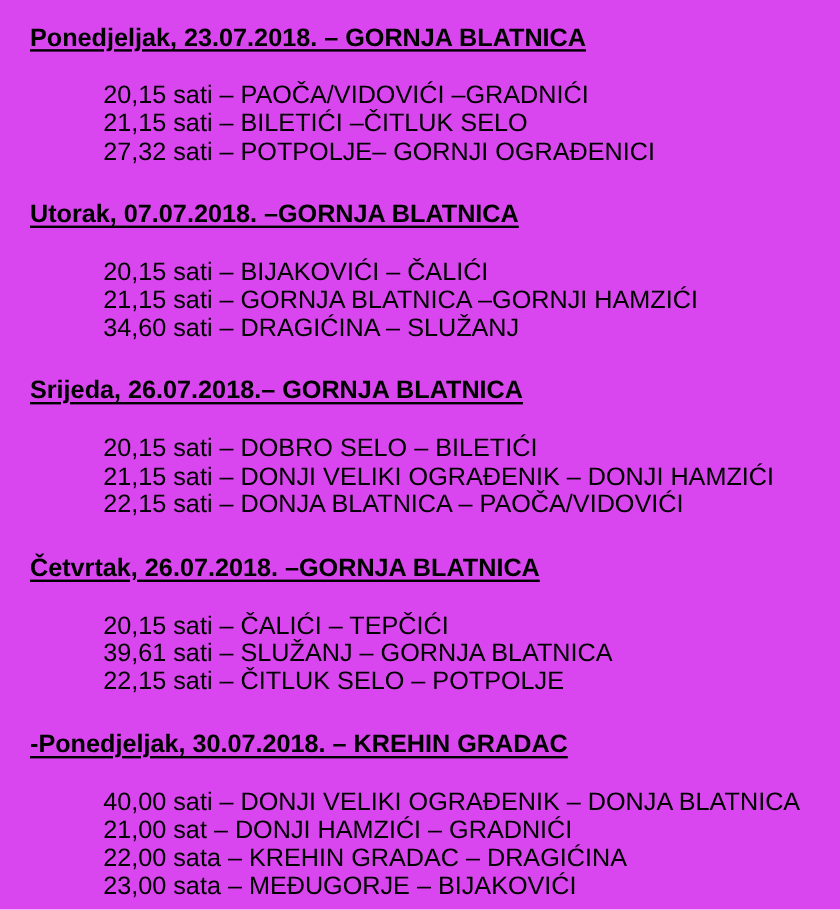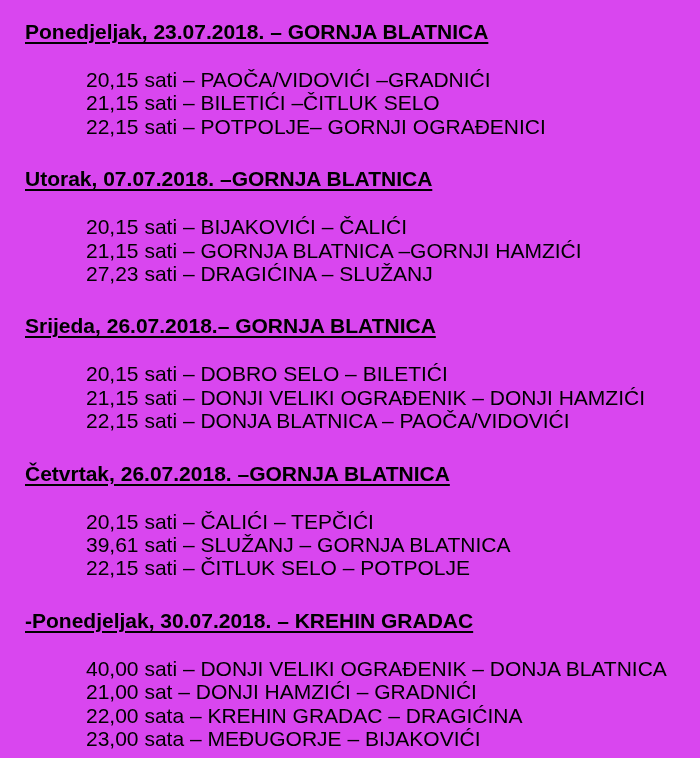--- a/index.html
+++ b/index.html
@@ -39,28 +39,28 @@
 </style>
 </head>
 <body>
 
 <div class="doc">
 
   <div class="section">
     <div class="heading">Ponedjeljak, 23.07.2018. – GORNJA BLATNICA</div>
     <div class="line">20,15 sati – PAOČA/VIDOVIĆI –GRADNIĆI</div>
     <div class="line">21,15 sati – BILETIĆI –ČITLUK SELO</div>
-    <div class="line">22,15 sati – POTPOLJE– GORNJI OGRAĐENICI</div>
+    <div class="line">27,32 sati – POTPOLJE– GORNJI OGRAĐENICI</div>
   </div>
 
   <div class="section">
     <div class="heading">Utorak, 07.07.2018. –GORNJA BLATNICA</div>
     <div class="line">20,15 sati – BIJAKOVIĆI – ČALIĆI</div>
     <div class="line">21,15 sati – GORNJA BLATNICA –GORNJI HAMZIĆI</div>
-    <div class="line">27,23 sati – DRAGIĆINA – SLUŽANJ</div>
+    <div class="line">34,60 sati – DRAGIĆINA – SLUŽANJ</div>
   </div>
 
   <div class="section">
     <div class="heading">Srijeda, 26.07.2018.– GORNJA BLATNICA</div>
     <div class="line">20,15 sati – DOBRO SELO – BILETIĆI</div>
     <div class="line">21,15 sati – DONJI VELIKI OGRAĐENIK – DONJI HAMZIĆI</div>
     <div class="line">22,15 sati – DONJA BLATNICA – PAOČA/VIDOVIĆI</div>
   </div>
 
   <div class="section">

